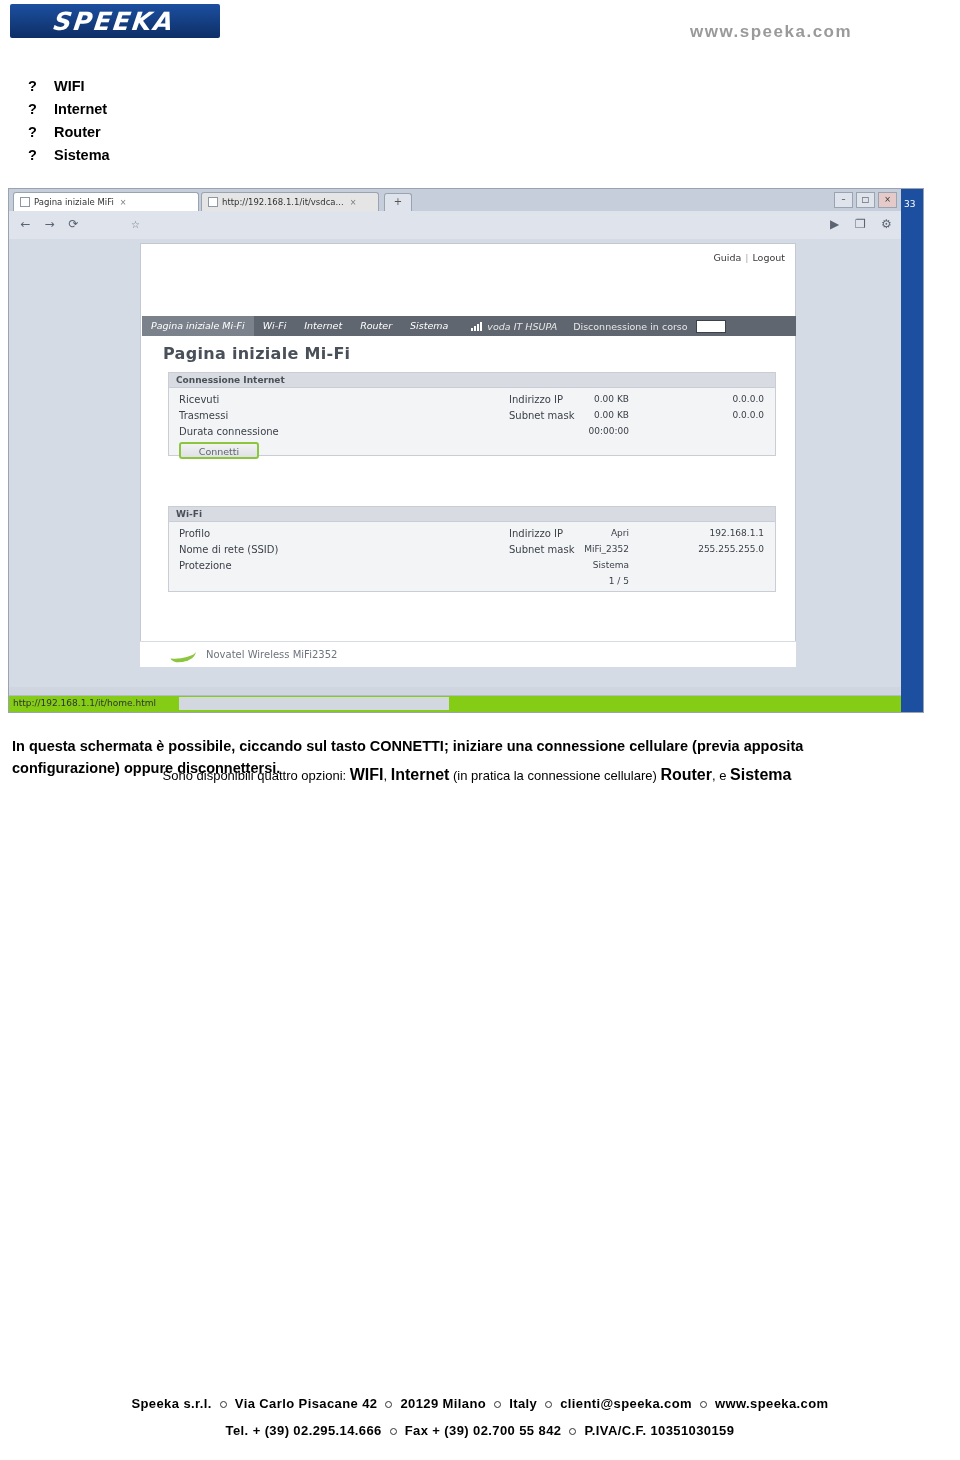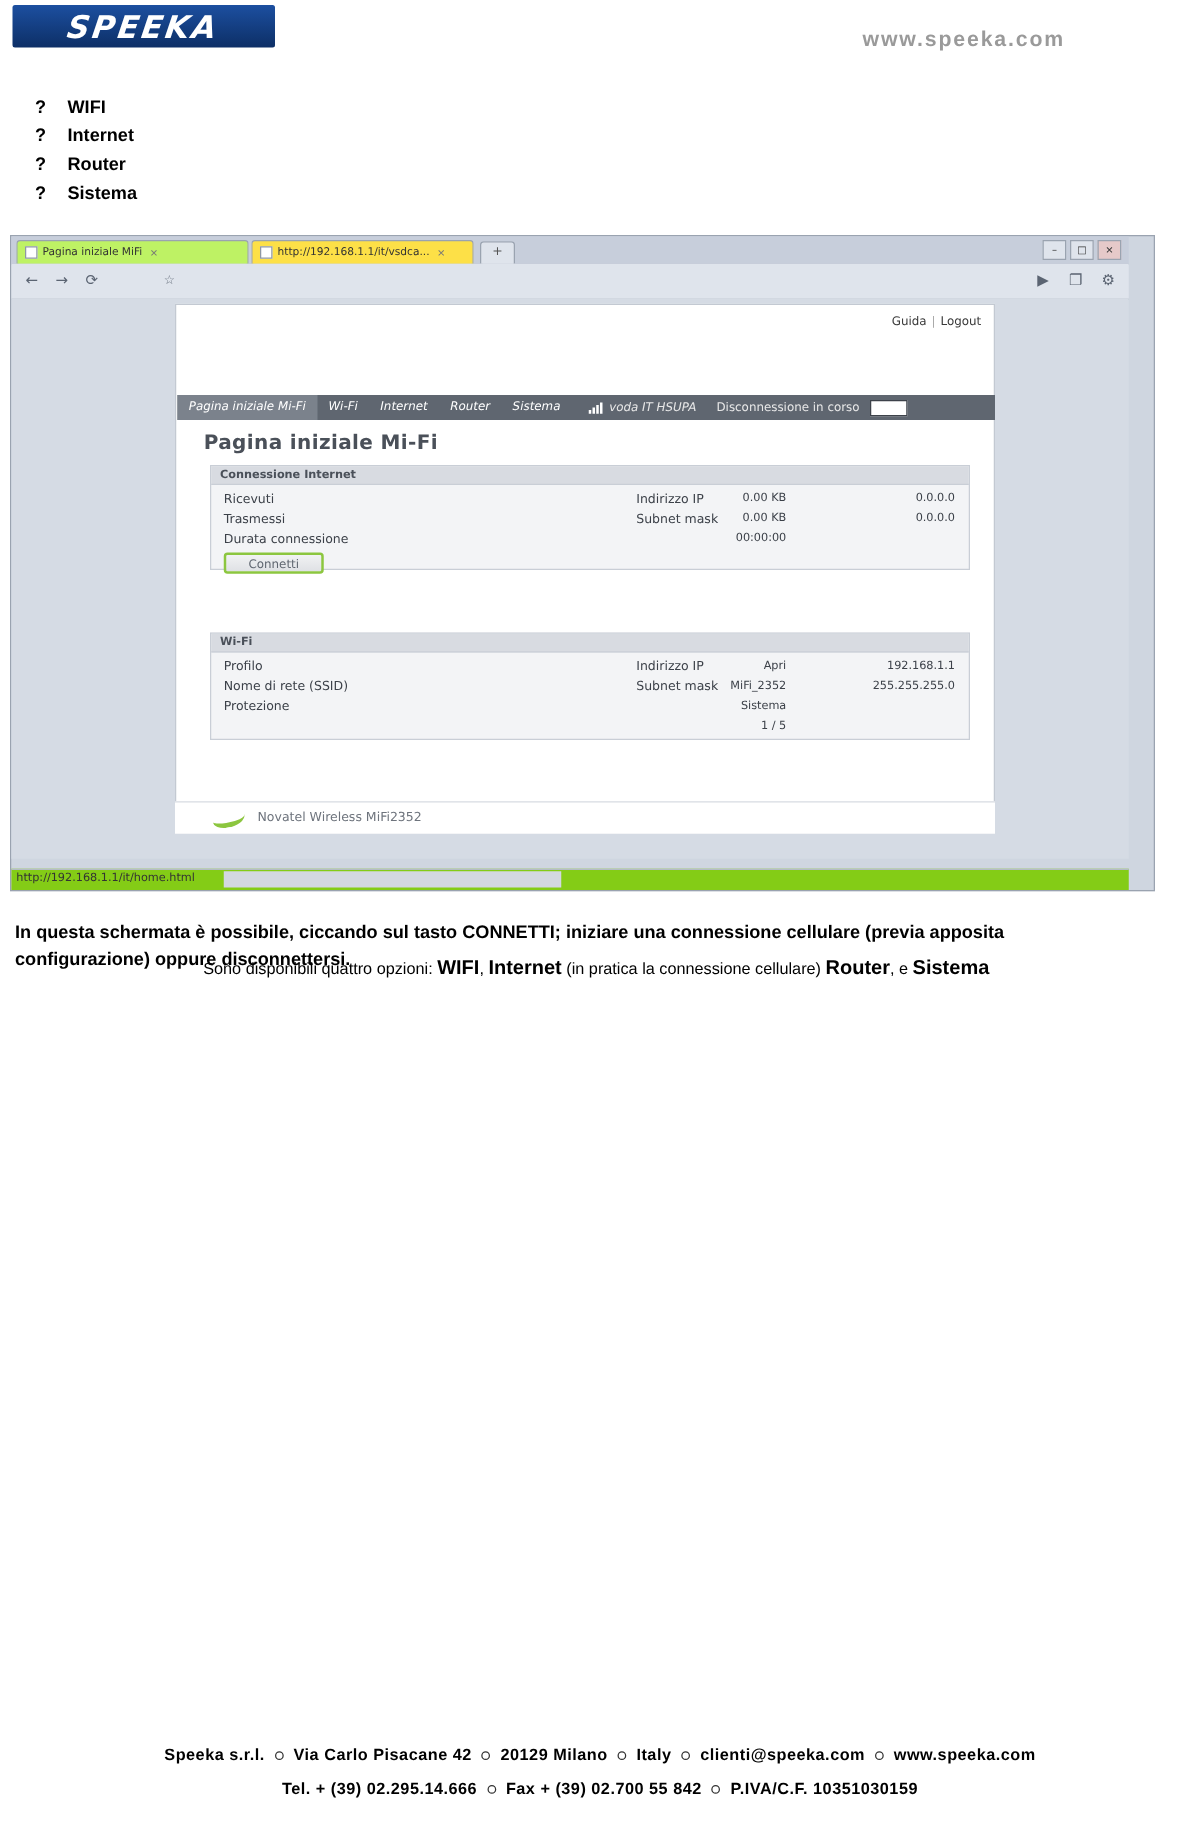--- a/index.html
+++ b/index.html
@@ -107,21 +107,21 @@
     position: absolute;
     left: 0; top: 0;
     width: 894px; height: 22px;
     background: #c7cedb;
     border-bottom: 1px solid #a7b0bf;
   }
   .tab {
     position: absolute;
     top: 3px;
     height: 19px;
-    background: #bef264;
+    background: #ffffff;
     border: 1px solid #9aa3b0;
     border-bottom: none;
     border-radius: 3px 3px 0 0;
     font-size: 8.5px;
     color: #333;
     display: flex;
     align-items: center;
     padding: 0 6px;
     box-sizing: border-box;
     white-space: nowrap;
@@ -129,21 +129,21 @@
   }
   .tab .favicon {
     width: 8px; height: 8px;
     background: #fff;
     border: 1px solid #8e97a4;
     margin-right: 4px;
     flex: none;
   }
   .tab .x { margin-left: 6px; color: #777; font-size: 8px;}
   .tab1 { left: 4px; width: 186px; }
-  .tab2 { left: 192px; width: 178px; background: #fde047;}
+  .tab2 { left: 192px; width: 178px; background: #e5e5e5;}
   .tab-new {
     position: absolute; left: 375px; top: 4px;
     width: 26px; height: 17px;
     background: #dfe4ec;
     border: 1px solid #9aa3b0;
     border-bottom: none;
     border-radius: 3px 3px 0 0;
     font-size: 10px;
     color: #555;
     text-align: center;
@@ -570,20 +570,23 @@
       <div class="footer-swoosh"></div>
       <div class="footer-text">Novatel Wireless MiFi2352</div>
     </div>
   </div>
 
   <div class="statusbar">
     <div class="st">http://192.168.1.1/it/home.html</div>
     <div class="strip"></div>
   </div>
 
+  <div class="shot-sidebar-right">
+    <span class="num">33</span>
+  </div>
 </div>
 
 <div class="para1">In questa schermata è possibile, ciccando sul tasto CONNETTI; iniziare una connessione cellulare (previa apposita configurazione) oppure disconnettersi.</div>
 
 <div class="para2">
   <span>Sono disponibili quattro opzioni: </span><span class="big">WIFI</span><span>, </span><span class="big">Internet</span><span> (in pratica la connessione cellulare) </span><span class="big">Router</span><span>, e </span><span class="big">Sistema</span>
 </div>
 
 <div class="doc-footer">
   <div class="foot-line1">

